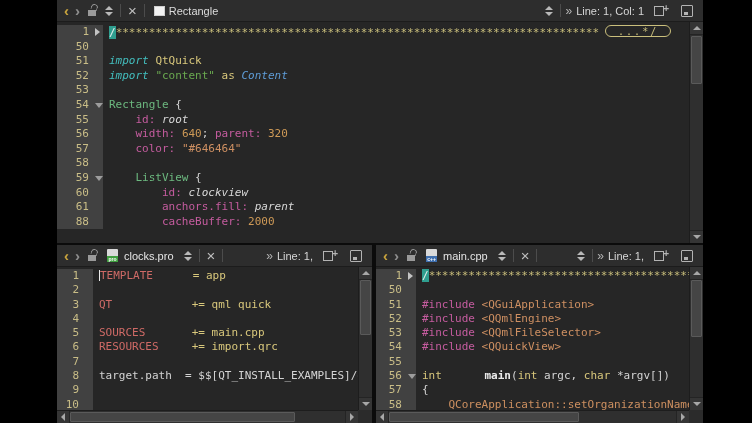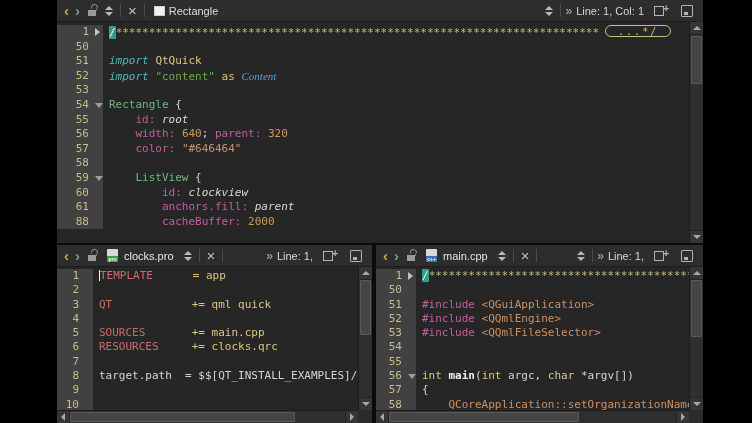--- a/index.html
+++ b/index.html
@@ -77,26 +77,26 @@
   .codecell{flex:1 1 auto;white-space:pre;overflow:hidden;padding-left:6px;color:#d4d4d4;}
 
   .tk-cm{color:#cabf7c;}
   .tk-kw{color:#43bfbf;font-style:italic;}
   .tk-type{color:#6cb87f;}
   .tk-prop{color:#c55c9f;}
   .tk-str{color:#cf9062;}
   .tk-strg{color:#6aaa50;}
   .tk-num{color:#cf9a57;}
   .tk-yel{color:#d9c87c;}
-  .tk-blue{color:#5f9dd8;font-style:italic;font-family:Liberation Serif, serif;}
+  .tk-blue{color:#5f9dd8;font-style:italic;}
   .tk-id{color:#d8d8d8;font-style:italic;}
   .tk-pl{color:#d4d4d4;}
   .tk-var{color:#cf6a66;}
   .tk-inc{color:#c55c9f;}
-  .tk-bold{color:#ececec;font-weight:bold;}
+  .tk-bold{color:#ececec;font-weight:bold;margin-left:36px;}
   .tk-orn{color:#ce9060;}
   .tk-cur{background:#2f9e8f;color:#e6efec;}
   .tk-caret{display:inline-block;width:1px;height:11px;background:#ececec;vertical-align:-2px;}
   .cmtbadge{display:inline-block;border:1px solid #cabf7c;border-radius:7px;color:#cabf7c;
             font-size:10px;line-height:11px;height:12px;box-sizing:border-box;padding:0 12px;
             margin-left:6px;letter-spacing:2px;vertical-align:1px;}
 
   
   .vscroll{position:absolute;right:0;top:0;bottom:0;width:14px;background:#2f2f2f;border-left:1px solid #1d1d1d;box-sizing:border-box;}
   .pane-bl .vscroll,.pane-br .vscroll{bottom:13px;}
@@ -330,21 +330,21 @@
               <div class="codecell"></div>
             </div>
             <div class="code-line">
               <div class="gutter">5</div>
               <div class="foldcol"></div>
               <div class="codecell"><span class="tk-var">SOURCES</span><span class="tk-pl">       </span><span class="tk-yel">+= main.cpp</span></div>
             </div>
             <div class="code-line">
               <div class="gutter">6</div>
               <div class="foldcol"></div>
-              <div class="codecell"><span class="tk-var">RESOURCES</span><span class="tk-pl">     </span><span class="tk-yel">+= clocks.qrc</span></div>
+              <div class="codecell"><span class="tk-var">RESOURCES</span><span class="tk-pl">     </span><span class="tk-yel">+= import.qrc</span></div>
             </div>
             <div class="code-line">
               <div class="gutter">7</div>
               <div class="foldcol"></div>
               <div class="codecell"></div>
             </div>
             <div class="code-line">
               <div class="gutter">8</div>
               <div class="foldcol"></div>
               <div class="codecell"><span class="tk-pl">target.path  = $$[QT_INSTALL_EXAMPLES]/demos/clocks</span></div>
@@ -456,20 +456,21 @@
               <div class="codecell"><span class="tk-inc">#include </span><span class="tk-str">&lt;QQmlEngine&gt;</span></div>
             </div>
             <div class="code-line">
               <div class="gutter">53</div>
               <div class="foldcol"></div>
               <div class="codecell"><span class="tk-inc">#include </span><span class="tk-str">&lt;QQmlFileSelector&gt;</span></div>
             </div>
             <div class="code-line">
               <div class="gutter">54</div>
               <div class="foldcol"></div>
+              <div class="codecell"><span class="tk-inc">#include </span><span class="tk-str">&lt;QQuickView&gt;</span></div>
             </div>
             <div class="code-line">
               <div class="gutter">55</div>
               <div class="foldcol"></div>
               <div class="codecell"></div>
             </div>
             <div class="code-line">
               <div class="gutter">56</div>
               <div class="foldcol">
                 <span class="fold-d"></span>

